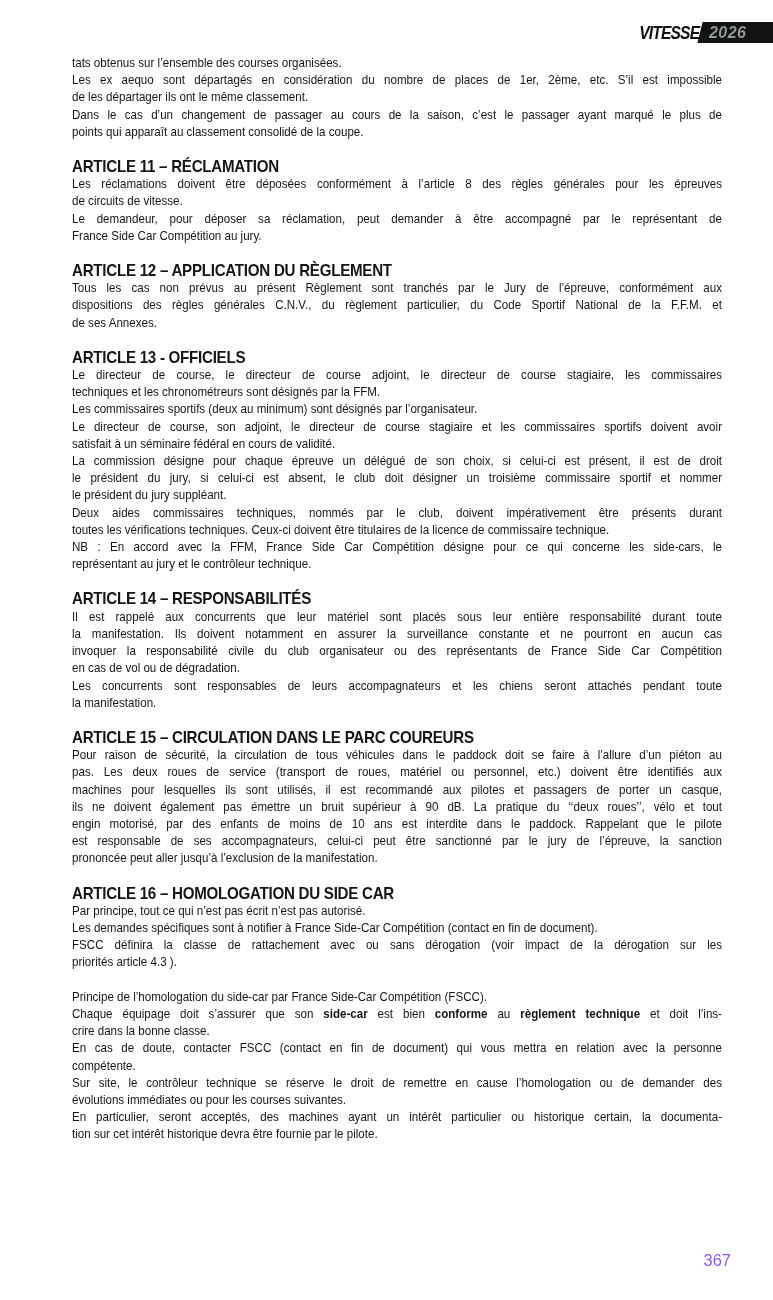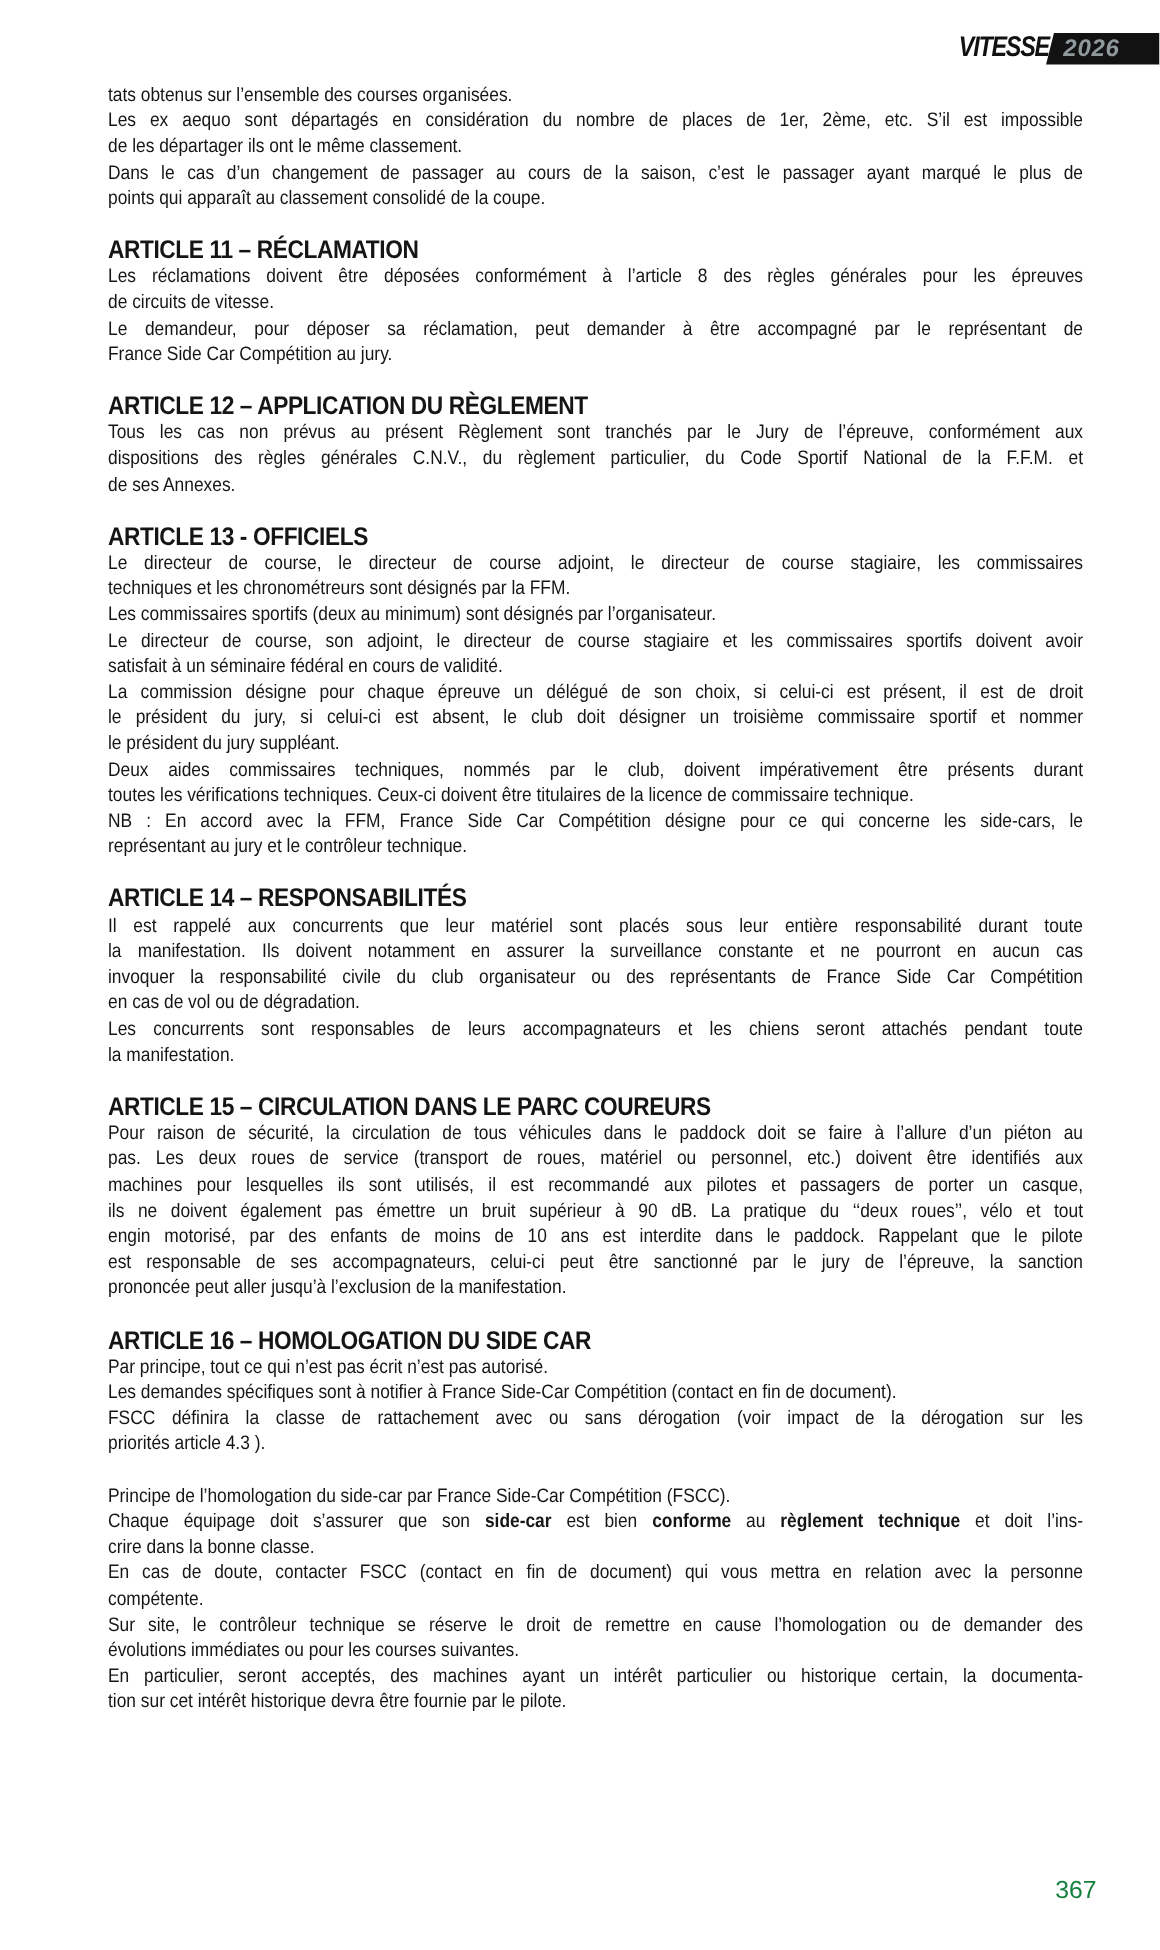--- a/index.html
+++ b/index.html
@@ -14,21 +14,21 @@
     color: #161616;
   }
 
   
   .masthead {
     position: absolute;
     top: 22px;
     right: 0;
     height: 21px;
     display: flex;
-    align-items: flex-end;
+    align-items: center;
   }
   .brand {
     display: inline-block;
     font-style: italic;
     font-weight: bold;
     font-size: 19px;
     letter-spacing: -1px;
     color: #111111;
     transform: scaleX(0.82);
     transform-origin: right center;
@@ -84,21 +84,21 @@
   }
   .text-line.last { text-align-last: left; }
   .text-line b { font-weight: bold; }
 
   
   .page-number {
     position: absolute;
     top: 1251px;
     right: 42px;
     font-size: 16.5px;
-    color: #15803d;
+    color: #8b5cf6;
   }
 </style>
 </head>
 <body>
 
 <div class="page">
 
   <div class="masthead">
     <span class="brand">VITESSE</span>
     <span class="year-badge">

